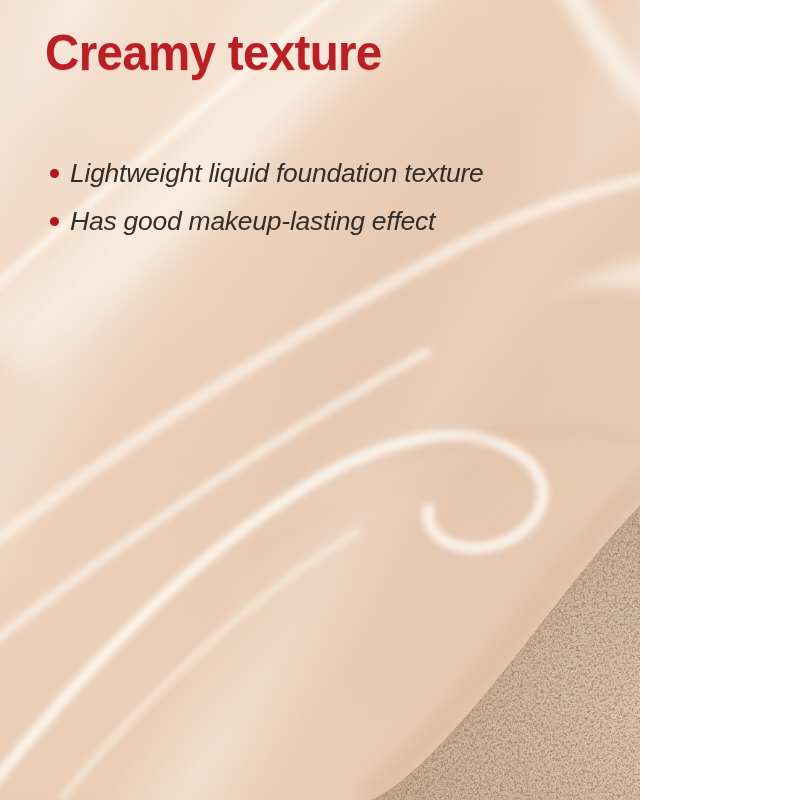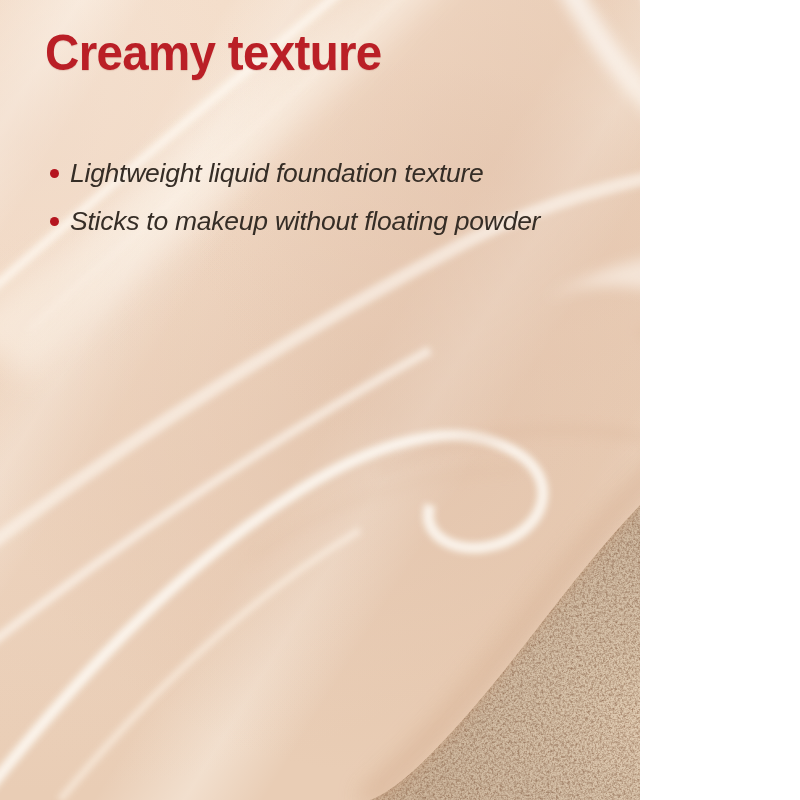--- a/index.html
+++ b/index.html
@@ -282,18 +282,18 @@
 
     <h1 id="page-title">Creamy texture</h1>
 
     <ul id="feature-list">
       <li>
         <span class="bullet-dot"></span>
         <span class="li-text">Lightweight liquid foundation texture</span>
       </li>
       <li>
         <span class="bullet-dot"></span>
-        <span class="li-text">Sticks to makeup without floating powder</span>
+        <span class="li-text">Has good makeup-lasting effect</span>
       </li>
     </ul>
 
   </div>
 </div>
 
 </body></html>

